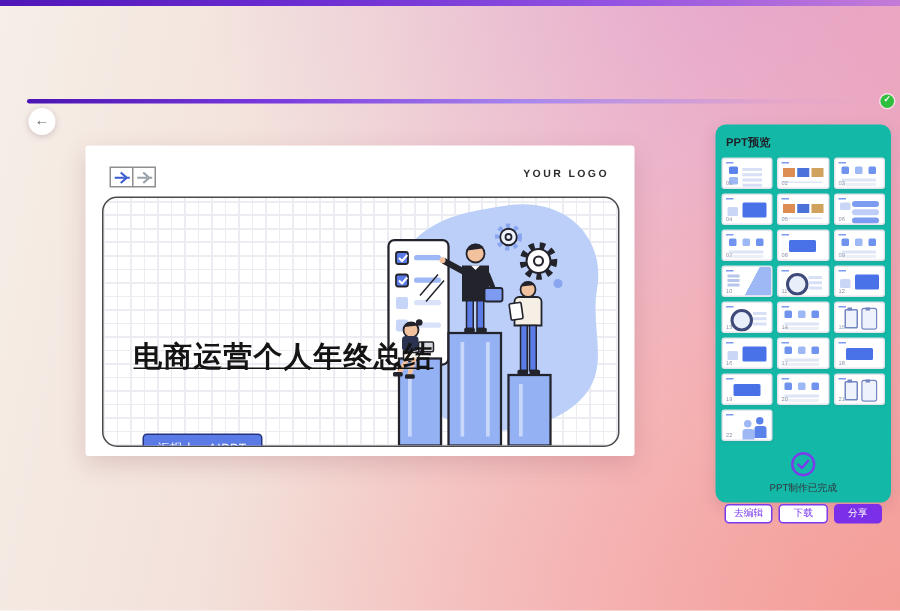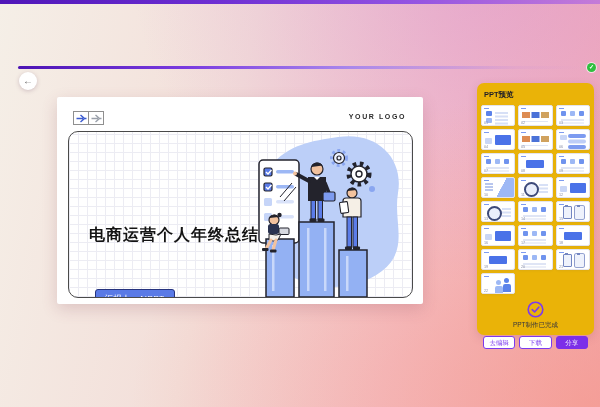--- a/index.html
+++ b/index.html
@@ -37,29 +37,29 @@
     display:flex; align-items:center; justify-content:center; }
   .plane-box + .plane-box { margin-left:-1px; }
   .slide-logo { position:absolute; right:17px; top:16px; font-size:7px; font-weight:bold;
     letter-spacing:1.6px; color:#2b2b2b; }
   .slide-canvas { position:absolute; left:11px; top:34px; width:345px; height:167px;
     border:1.5px solid #4a4a4a; border-radius:10px;
     background:
       repeating-linear-gradient(0deg,#ececf3 0 1px,transparent 1px 9px),
       repeating-linear-gradient(90deg,#ececf3 0 1px,transparent 1px 9px),#fff;
     overflow:hidden; }
-  .slide-title { position:absolute; left:20px; top:93px; font-size:16px; font-weight:bold;
-    color:#141414; letter-spacing:1px; }
+  .slide-title { position:absolute; left:20px; top:93px; font-size:19px; font-weight:bold;
+    color:#141414; letter-spacing:1px;text-decoration:underline; }
   .presenter-badge { position:absolute; left:26px; top:157px; background:#5a7ae6;
     border:1px solid #26337e; border-radius:3px; color:#fff; font-size:8px;
     padding:2.5px 9px; letter-spacing:0.5px; }
   .illus { position:absolute; right:-4px; bottom:0; }
 
   
-  .panel { position:absolute; left:477px; top:83px; width:117px; height:252px; background:#eab308;
+  .panel { position:absolute; left:477px; top:83px; width:117px; height:252px; background:#14b8a6;
     border-radius:7px; box-shadow:0 3px 10px rgba(130,60,90,0.18); }
   .panel-title { font-size:7.5px; font-weight:bold; color:#1f1f28; padding:7px 7px 5px; }
   .thumb-grid { display:grid; grid-template-columns:repeat(3,1fr); gap:3px; margin:0 4px; }
   .thumb { position:relative; height:21px; background:#fff; border:1px solid #e4e4ec;
     border-radius:2px; overflow:hidden; cursor:pointer; box-shadow:0 1px 2px rgba(80,80,120,0.08); }
   .t-mark { position:absolute; left:2px; top:1.5px; width:5px; height:1.5px; background:#7d9bf0; }
   .t-num { position:absolute; left:2px; bottom:0.5px; font-size:5px; transform:scale(.75);
     transform-origin:left bottom; color:#8a90a8; }
   .t-art { position:absolute; inset:0; }
   .t-art::before,.t-art::after { content:""; position:absolute; }

